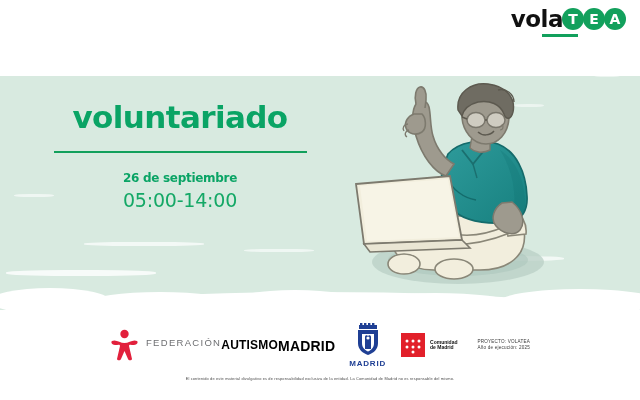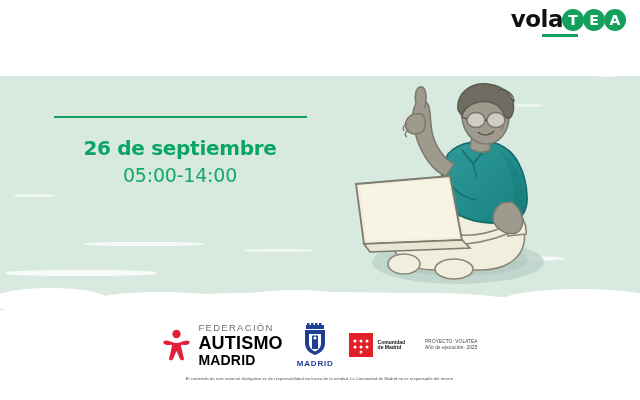--- a/index.html
+++ b/index.html
@@ -52,21 +52,21 @@
     pointer-events:none;
   }
   
   .fleck{position:absolute;background:#ffffff;border-radius:50%;opacity:.85;pointer-events:none;}
 
   
   .logo{
     position:absolute;right:14px;top:8px;
     display:flex;flex-direction:column;align-items:flex-end;
   }
-  .logo-row{display:flex;align-items:flex-end;}
+  .logo-row{display:flex;align-items:flex-start;}
   .logo-vola{
     font-size:23px;font-weight:700;color:#111111;letter-spacing:-0.5px;
     font-family:"DejaVu Sans", sans-serif;line-height:1;
   }
   .logo-circ{
     width:22px;height:22px;border-radius:50%;background:#12a05c;
     color:#ffffff;font-size:14px;font-weight:700;
     display:flex;align-items:center;justify-content:center;
     margin-left:-1px;font-family:"DejaVu Sans", sans-serif;
   }
@@ -76,41 +76,41 @@
   .head-block{position:absolute;left:0;top:100px;width:360px;text-align:center;}
   .headline{
     font-family:"DejaVu Sans", sans-serif;
     font-weight:700;color:#0aa465;
     font-size:31px;line-height:1.12;letter-spacing:-0.6px;
     margin:0;
   }
   .rule{width:253px;height:2px;background:#12a05c;margin:16px auto 0 auto;}
   .date{
     font-family:"DejaVu Sans", sans-serif;
-    font-weight:700;color:#0aa465;font-size:20px;
+    font-weight:700;color:#0aa465;font-size:12px;
     margin-top:18px;letter-spacing:-0.3px;
   }
   .subline{
     font-family:"DejaVu Sans", sans-serif;
     font-weight:400;color:#14a866;font-size:19px;
     margin-top:4px;letter-spacing:-0.2px;
   }
 
   
   .illus{position:absolute;left:330px;top:80px;width:240px;height:215px;}
 
   
   .logos{
     position:absolute;left:0;top:320px;width:640px;height:50px;
     display:flex;align-items:center;justify-content:center;gap:14px;
   }
   .fam{display:flex;align-items:center;gap:6px;}
-  .fam-text{display:flex;flex-direction:column;line-height:1;}
+  .fam-text{display:flex;flex-direction:row;line-height:1;}
   .fam-1{font-size:9.5px;color:#6d6e71;letter-spacing:1.3px;font-family:"Liberation Sans",sans-serif;}
-  .fam-2{font-size:18px;color:#000;font-weight:700;letter-spacing:.2px;font-family:"Liberation Sans",sans-serif;margin-top:1px;text-align:right;}
+  .fam-2{font-size:12px;color:#000;font-weight:700;letter-spacing:.2px;font-family:"Liberation Sans",sans-serif;margin-top:1px;text-align:right;}
   .fam-3{font-size:14px;color:#000;font-weight:700;letter-spacing:.2px;font-family:"Liberation Sans",sans-serif;margin-top:1px;}
 
   .mad{display:flex;flex-direction:column;align-items:center;}
   .mad-label{font-size:8px;color:#1f3f94;letter-spacing:.8px;font-family:"Liberation Sans",sans-serif;margin-top:2px;font-weight:700;}
 
   .cam{display:flex;align-items:center;gap:4px;}
   .cam-flag{width:26px;height:26px;position:relative;}
   .cam-text{display:flex;flex-direction:column;line-height:1.05;}
   .cam-1{font-size:5px;color:#111;font-weight:700;font-family:"Liberation Sans",sans-serif;}
   .cam-2{font-size:5px;color:#111;font-weight:700;font-family:"Liberation Sans",sans-serif;}
@@ -155,20 +155,21 @@
     <div class="logo-row">
       <span class="logo-vola">vola</span>
       <span class="logo-circ">T</span>
       <span class="logo-circ">E</span>
       <span class="logo-circ">A</span>
     </div>
     <div class="logo-bar"></div>
   </div>
 
   <div class="head-block">
+    <div class="headline">voluntariado</div>
     <div class="rule"></div>
     <div class="date">26 de septiembre</div>
     <div class="subline">05:00-14:00</div>
   </div>
 
   <div class="illus">
     <svg viewBox="0 0 240 215" width="240" height="215" xmlns="http://www.w3.org/2000/svg">
       <defs>
         <linearGradient id="shirt" x1="0" y1="0" x2="1" y2="1">
           <stop offset="0%" stop-color="#2e9b9b"></stop>

